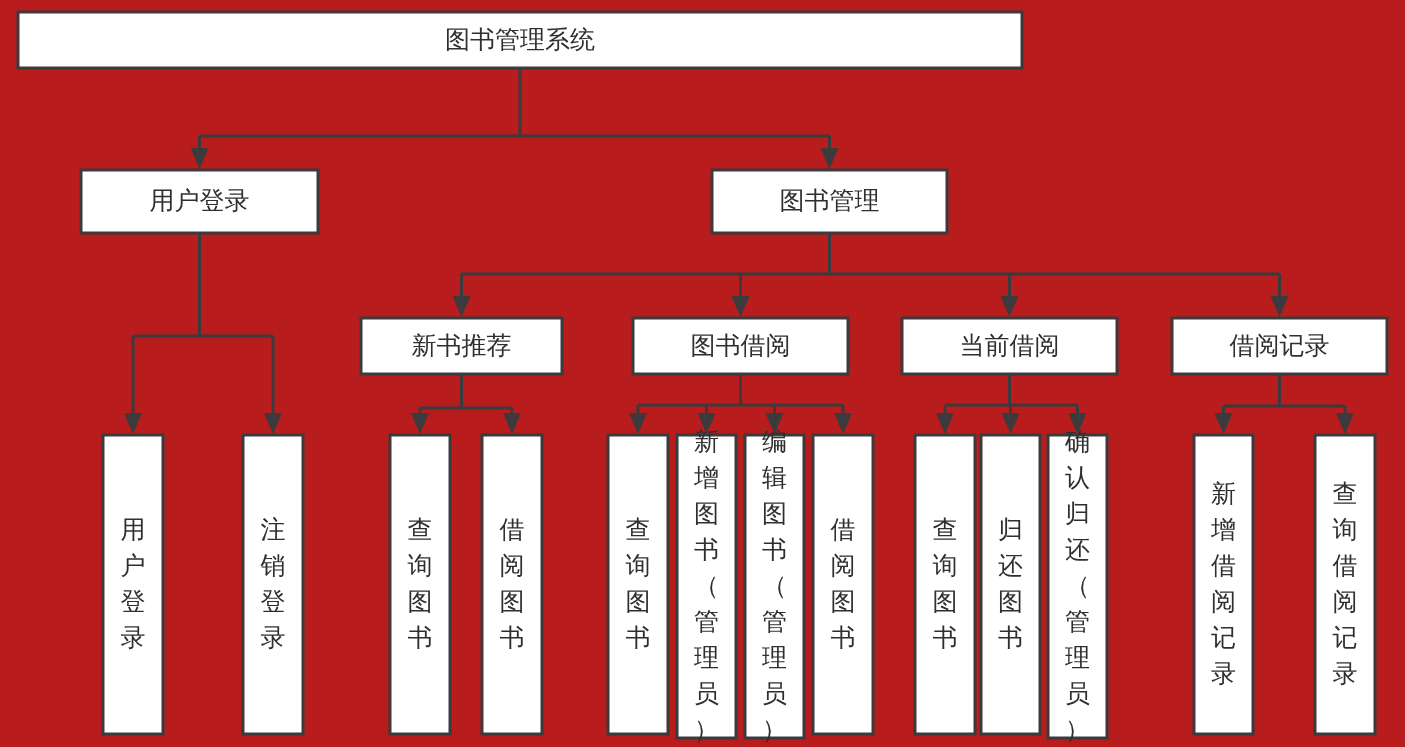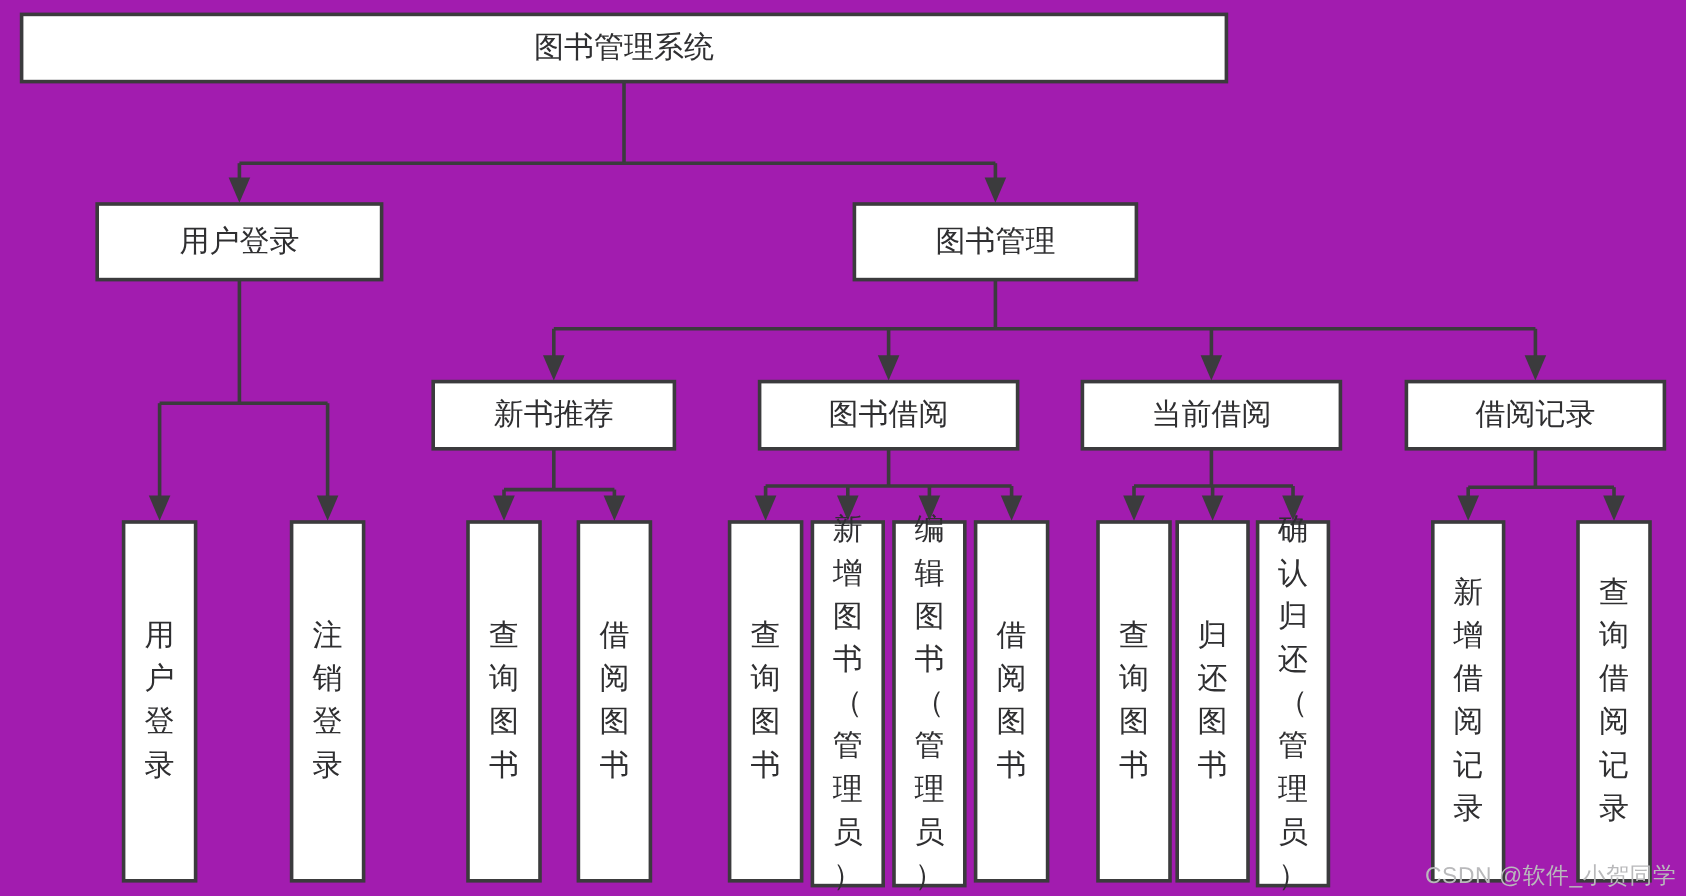--- a/index.html
+++ b/index.html
@@ -8,21 +8,21 @@
     padding: 0;
     background: #ffffff;
   }
   body {
     font-family: "Liberation Sans", "DejaVu Sans", sans-serif;
   }
   #diagram-root {
     position: relative;
     width: 1405px;
     height: 747px;
-    background: #a21caf;
+    background: #b91c1c;
     overflow: hidden;
   }
   #flow-svg {
     position: absolute;
     left: 0;
     top: 0;
     width: 1405px;
     height: 747px;
     display: block;
   }
@@ -196,14 +196,13 @@
         <g>
           <rect class="node-box" x="1194" y="435" width="59" height="299"></rect>
           <text class="node-label" x="1223.5" y="435" text-anchor="middle" font-size="25"><tspan x="1223.5" y="494.5">新</tspan><tspan x="1223.5" y="530.5">增</tspan><tspan x="1223.5" y="566.5">借</tspan><tspan x="1223.5" y="602.5">阅</tspan><tspan x="1223.5" y="638.5">记</tspan><tspan x="1223.5" y="674.5">录</tspan></text>
         </g>
         <g>
           <rect class="node-box" x="1315" y="435" width="60" height="299"></rect>
           <text class="node-label" x="1345" y="435" text-anchor="middle" font-size="25"><tspan x="1345" y="494.5">查</tspan><tspan x="1345" y="530.5">询</tspan><tspan x="1345" y="566.5">借</tspan><tspan x="1345" y="602.5">阅</tspan><tspan x="1345" y="638.5">记</tspan><tspan x="1345" y="674.5">录</tspan></text>
         </g>
       </g>
   </svg>
-  <div class="watermark-text">CSDN @软件_小贺同学</div>
 </div>
 
 </body></html>

